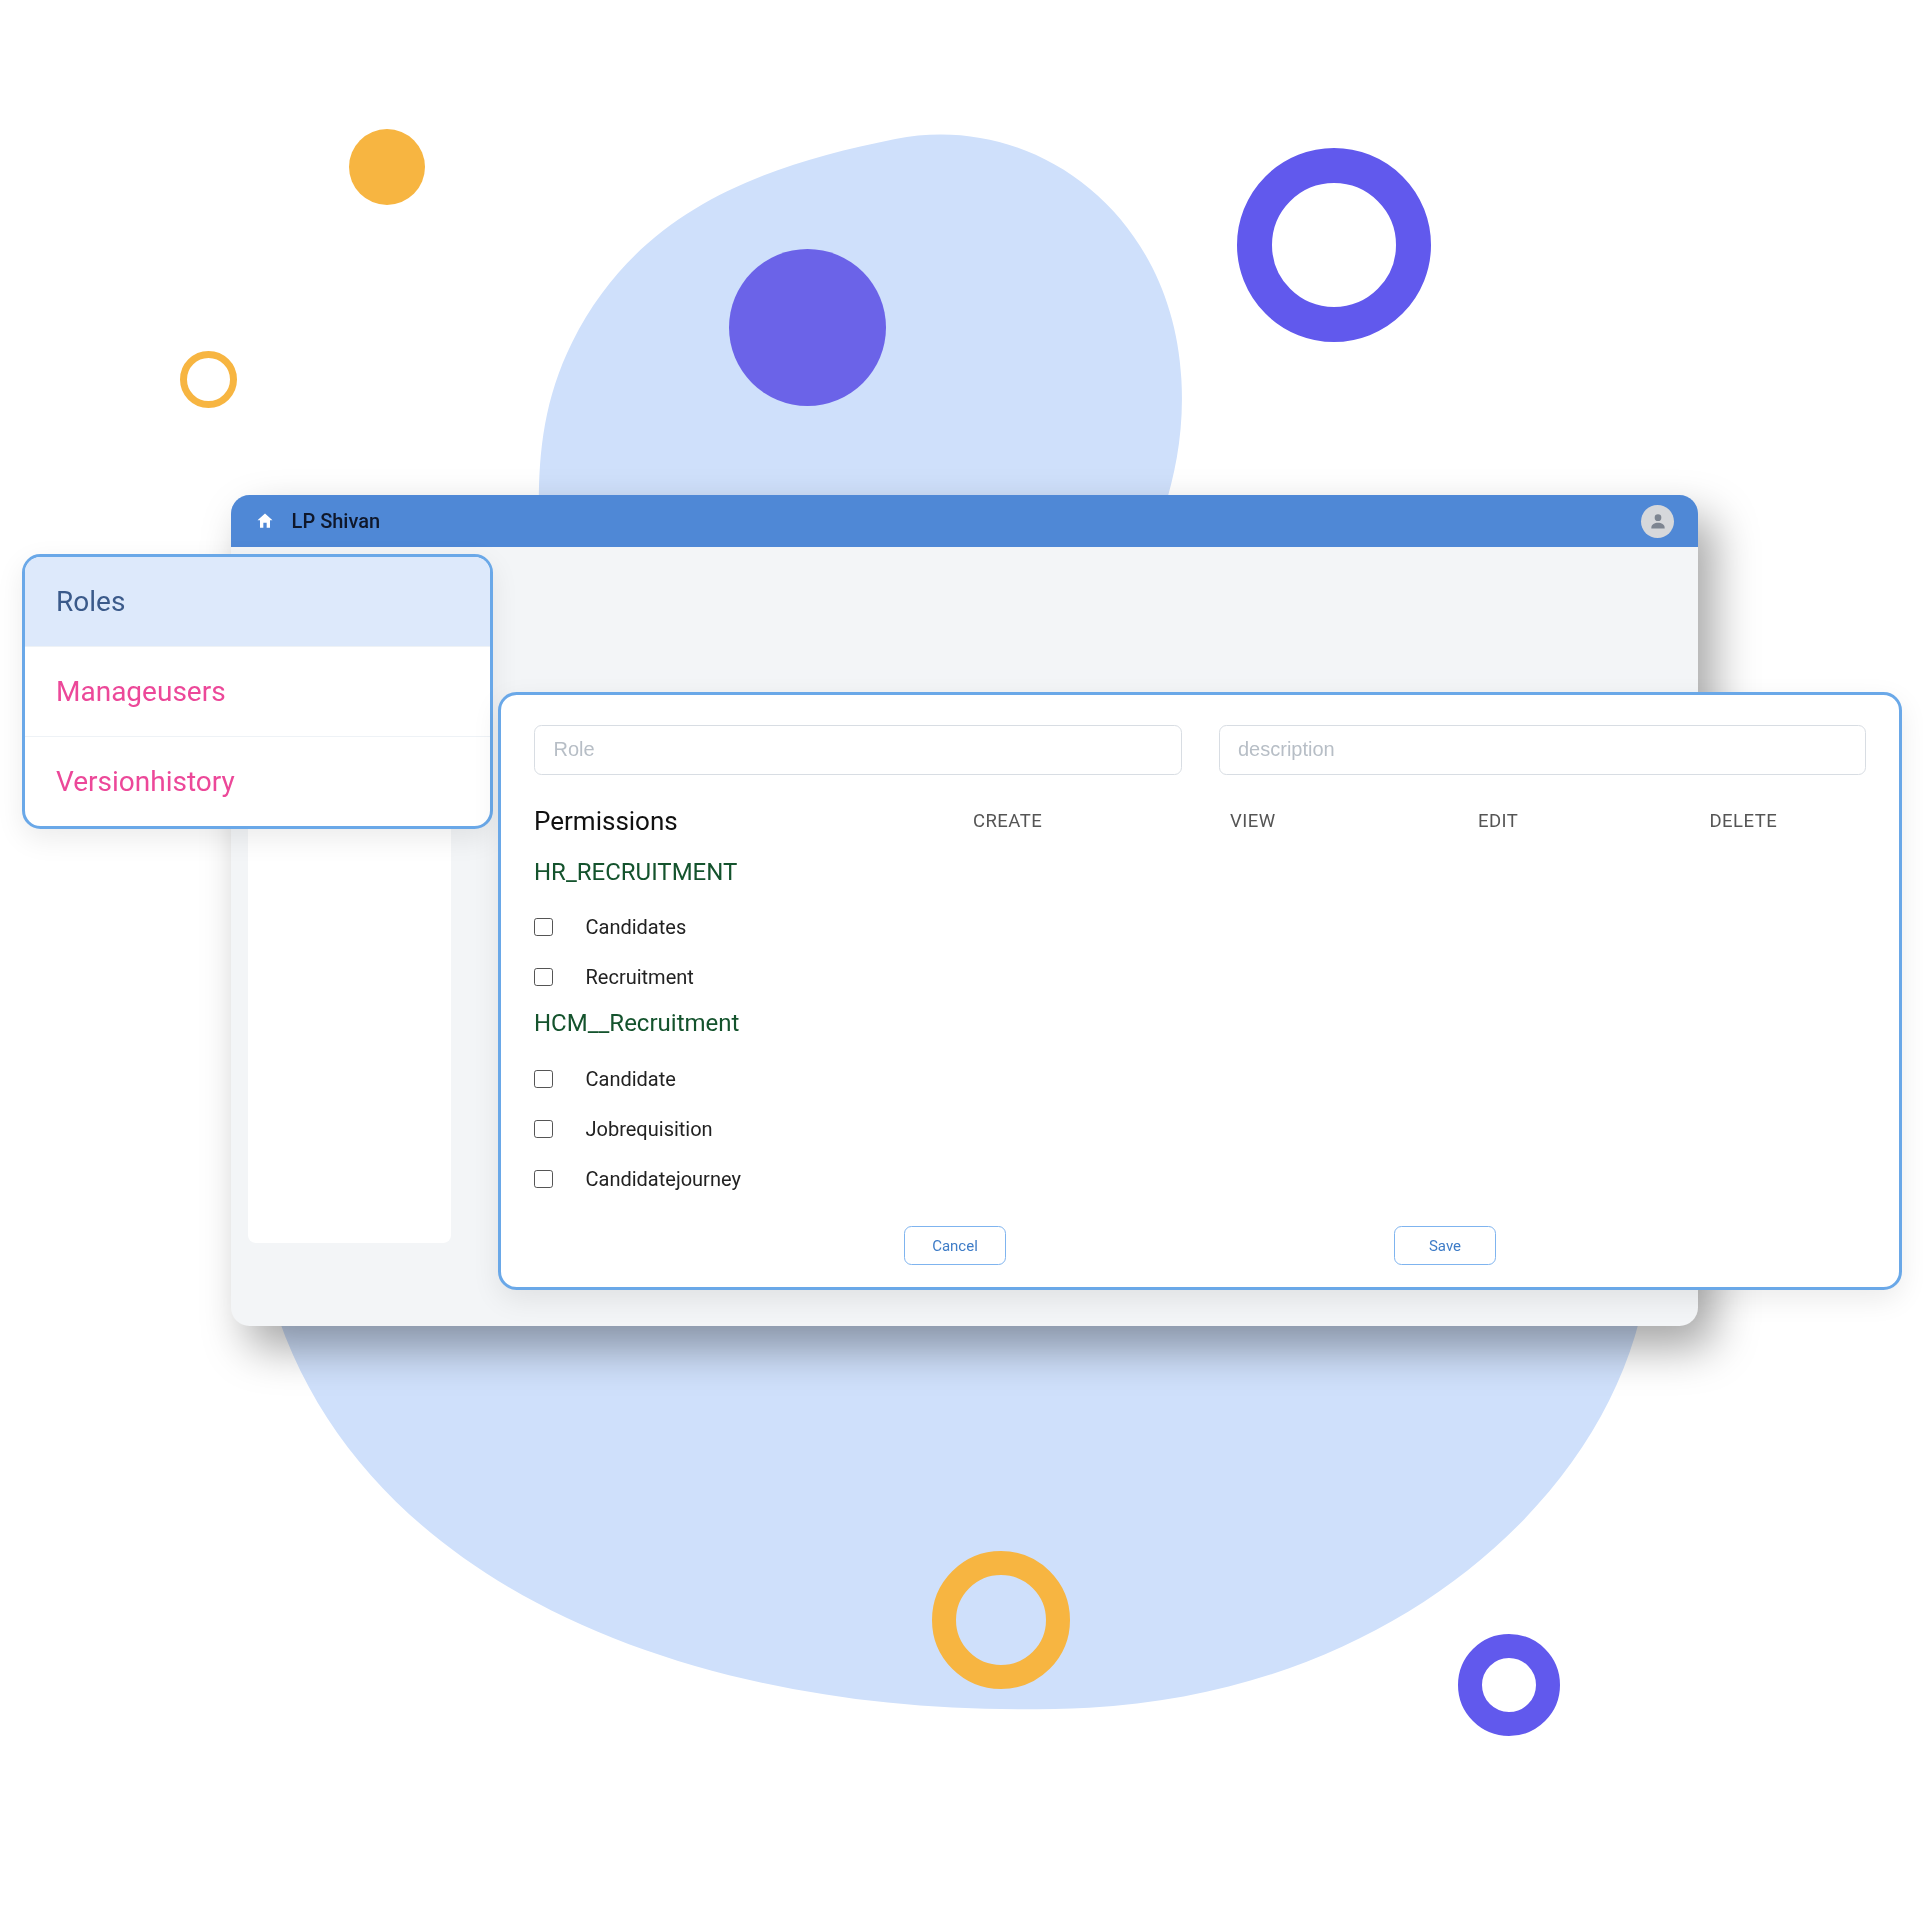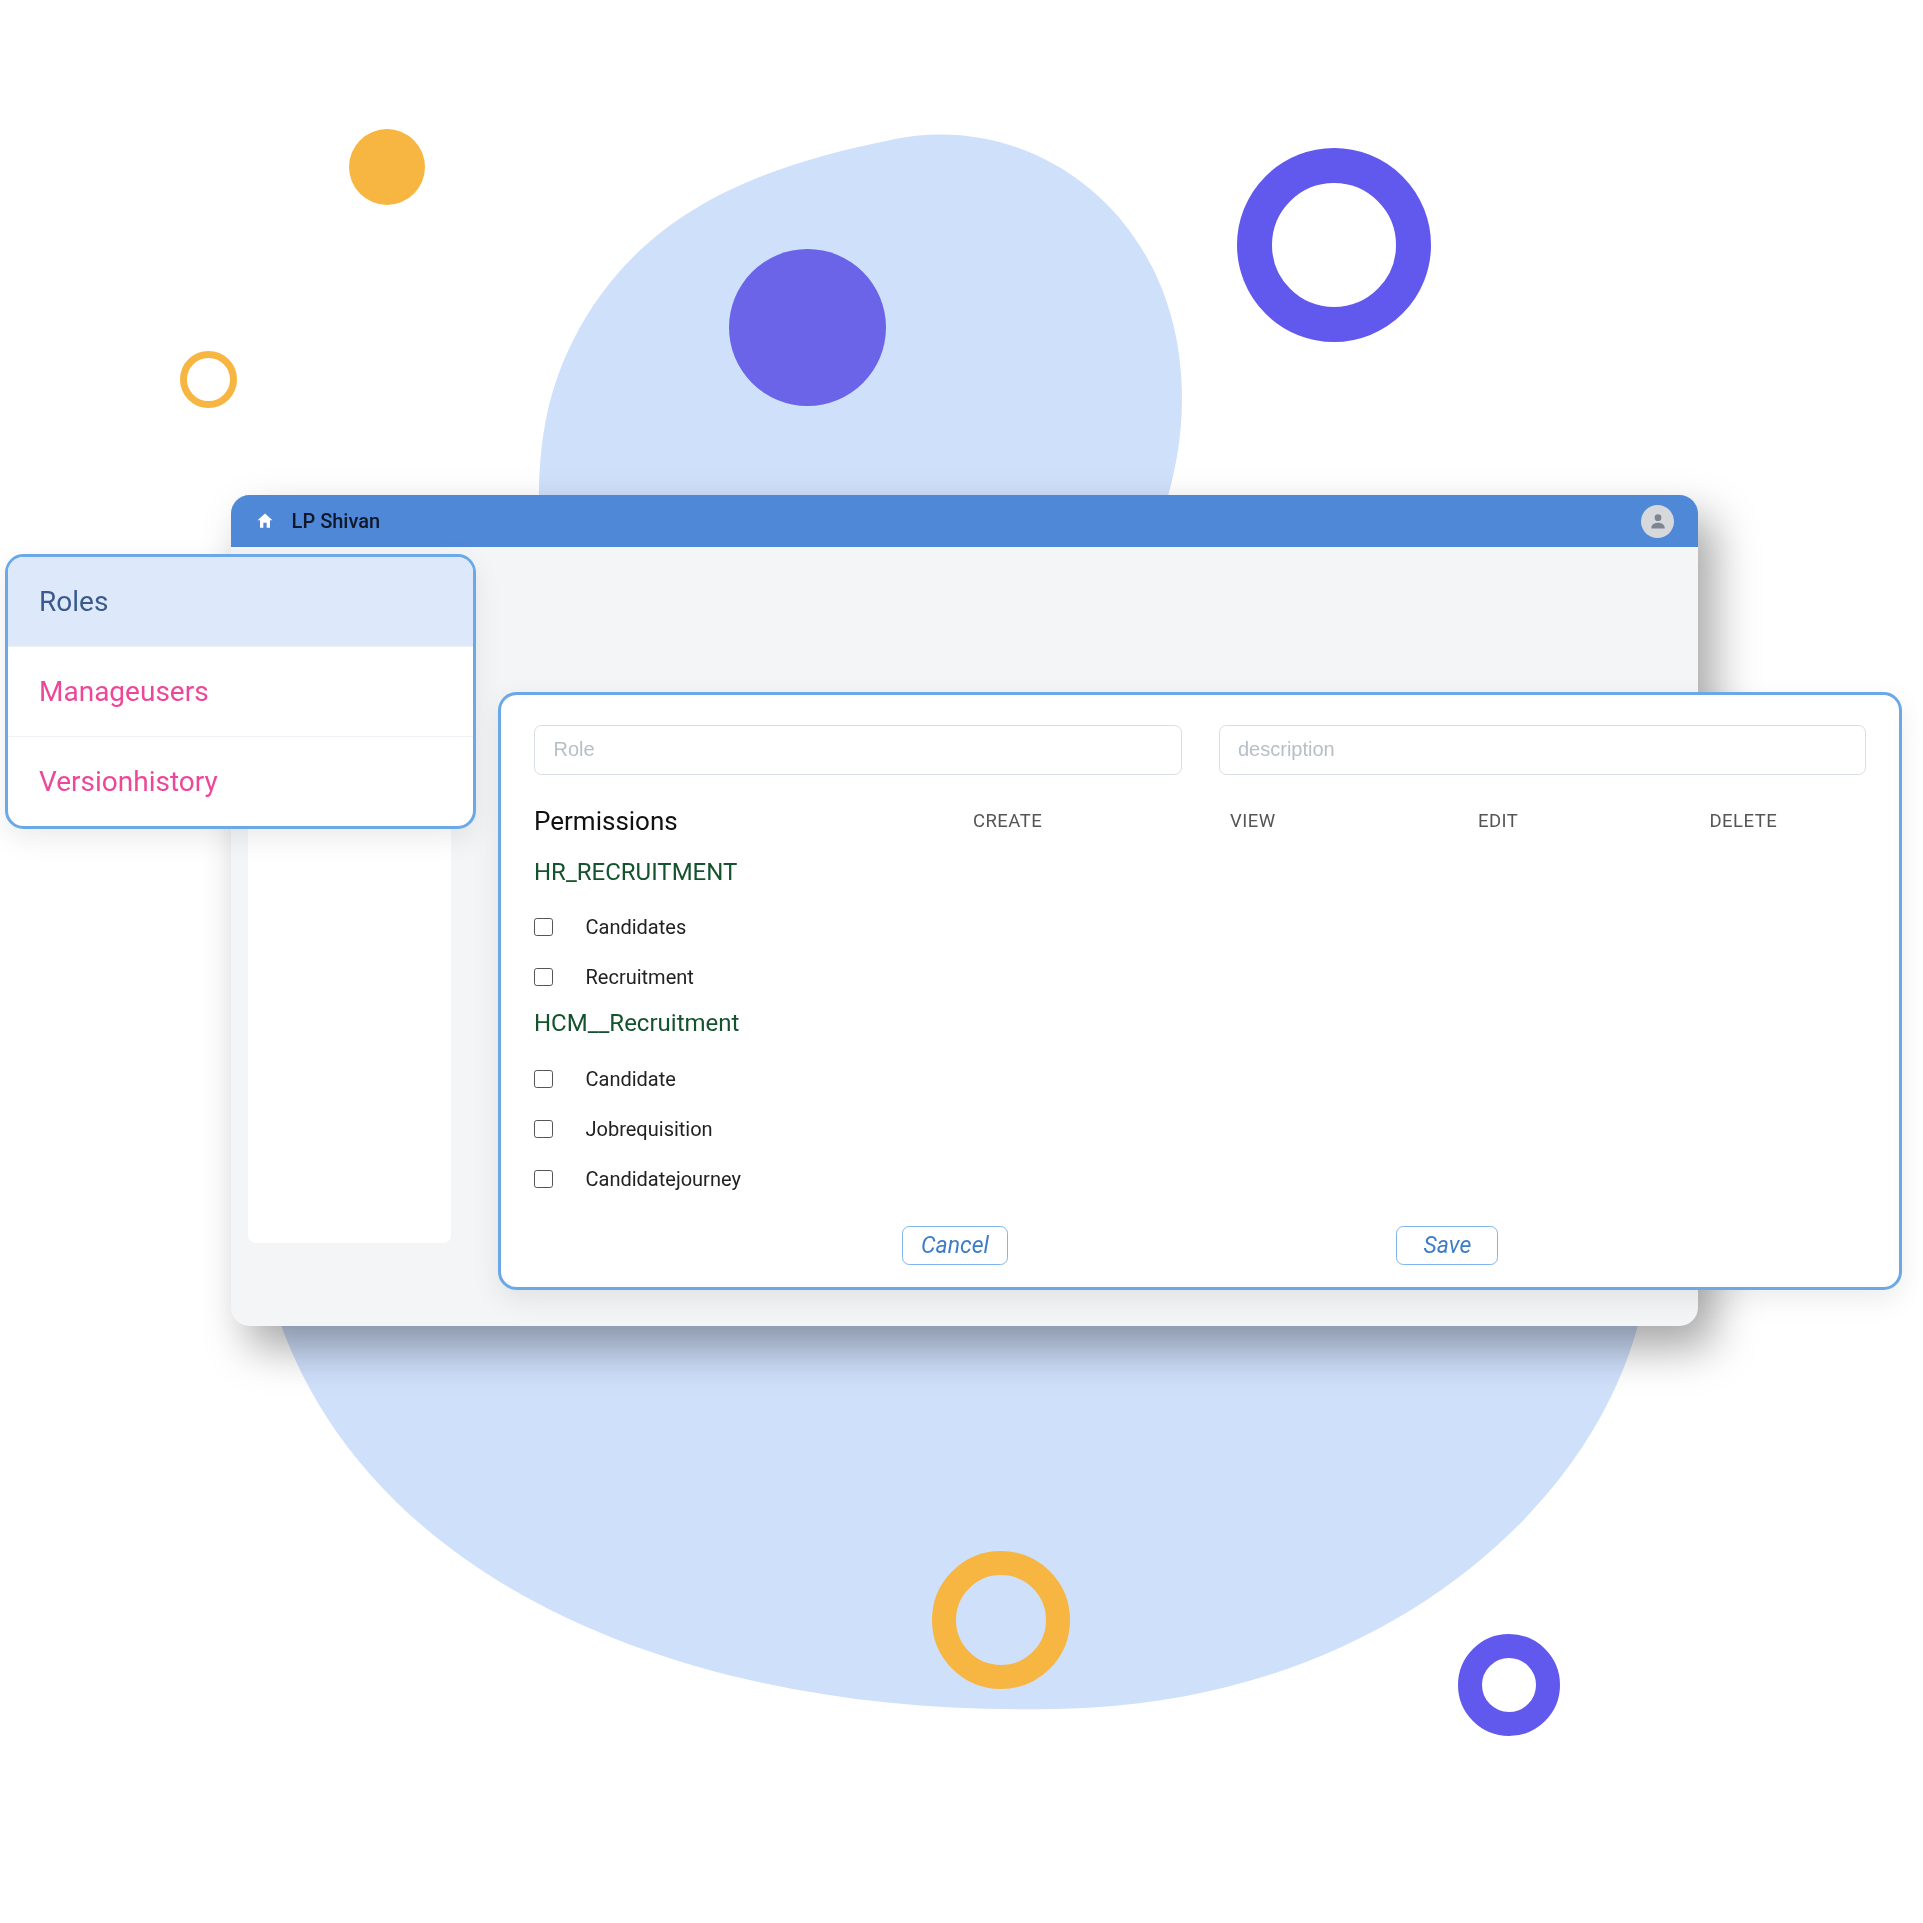--- a/index.html
+++ b/index.html
@@ -109,21 +109,21 @@
   .app-sidebar-placeholder {
     width: 203px;
     background:#fff;
     border-radius: 7.4px;
     min-height: 683px;
   }
 
   
   .sidebar-card {
     position: absolute;
-    left: 5px; top: 554px;
+    left: 22px; top: 554px;
     width: 471px;
     background: #fff;
     border: 3.7px solid #6aa8e8;
     border-radius: 18.5px;
     overflow: hidden;
     z-index: 4;
     box-shadow: 0 9.2px 28px rgba(0,0,0,.08);
   }
   .sidebar-item {
     padding: 28px 31px;
@@ -202,25 +202,24 @@
     gap: 388px;
     margin-top: 22px;
   }
   .btn {
     min-width: 102px;
     height: 39px;
     border: 1.4px solid #7fb4ef;
     border-radius: 7.4px;
     background:#fff;
     color:#3e7cc7;
-    font-size: 23px;
+    font-size: 15px;
     display:flex;align-items:center;justify-content:center;
     cursor:pointer;
     padding: 0 18.5px;
-    font-style: italic;
   }
 </style>
 </head>
 <body>
 
 <svg class="bg-blob blob-main" viewBox="0 0 1650 1800">
   <path fill="#cfe0fb" d="
     M 750 40
     C 900 10, 1050 120, 1060 300
     C 1070 470, 960 560, 980 700

